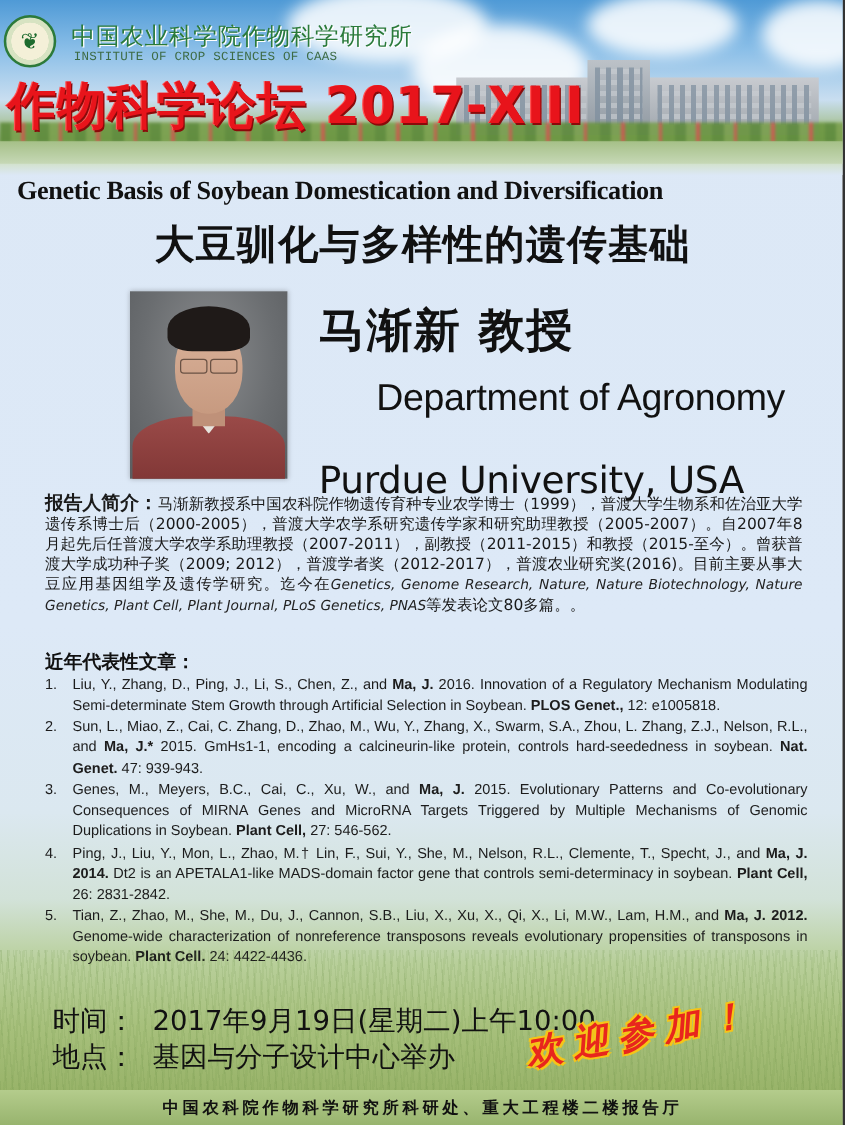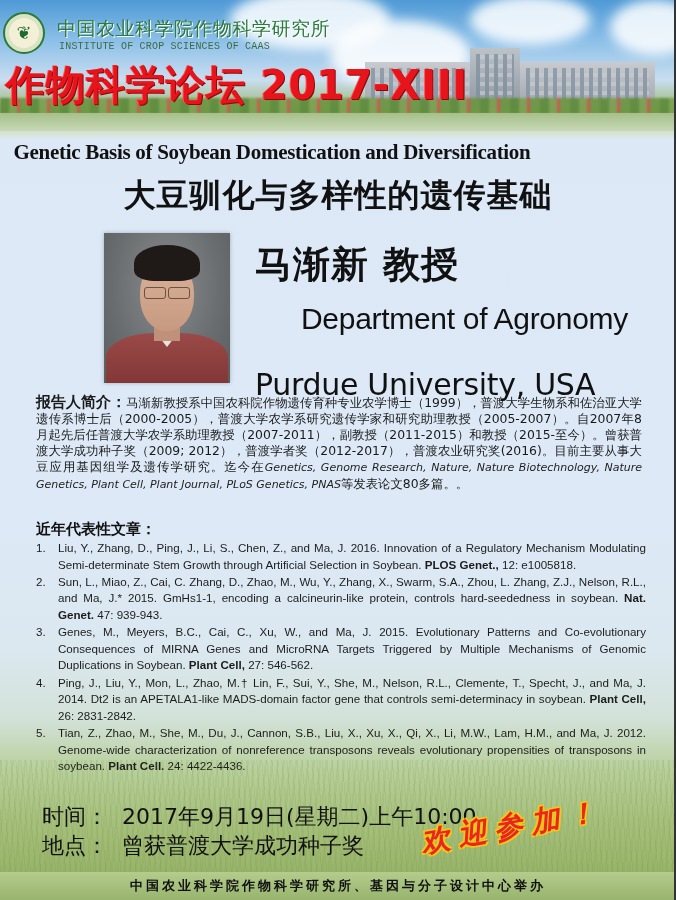--- a/index.html
+++ b/index.html
@@ -42,21 +42,21 @@
   .sp-univ { position: absolute; left: 255px; top: 343px; font-size: 30px; color: #111; font-family: "DejaVu Sans", sans-serif; letter-spacing: -0.3px; margin-top: 24px; }
   
   .bio { position: absolute; left: 36px; top: 394px; width: 606px; font-size: 12.4px; line-height: 16px; color: #1a1a1a; text-align: justify; font-family: "DejaVu Sans", sans-serif; }
   .bio .lead { font-weight: bold; font-size: 15px; margin-top: 32px; }
   .bio i { font-family: "DejaVu Sans", sans-serif; font-style: italic; font-size: 11px; color: #222; }
   
   .pub-head { position: absolute; left: 36px; top: 520px; font-size: 15px; font-weight: bold; color: #111; font-family: "DejaVu Sans", sans-serif; }
   .pubs { position: absolute; left: 36px; top: 540px; width: 610px; margin: 0; padding: 0; list-style: none; font-family: "Liberation Sans", sans-serif; font-size: 11.6px; line-height: 16.6px; color: #1c1c1c; }
   .pubs li { position: relative; padding-left: 22px; text-align: justify; margin-bottom: 0.6px; }
   .pubs .num { position: absolute; left: 0; top: 0; }
-  .pubs b { font-weight: normal; }
+  .pubs b { font-weight: bold; }
   .pubs .jr { font-weight: bold; }
   
   .when, .where { position: absolute; left: 42px; font-size: 22px; color: #111; font-family: "DejaVu Sans", sans-serif; }
   .when { top: 802px; } .where { top: 831px; }
   .when .lbl, .where .lbl { margin-right: 14px; }
   .welcome { position: absolute; left: 420px; top: 807px; font-size: 29px; font-weight: bold; color: #e8261d;
     font-family: "DejaVu Serif", serif; font-style: italic; letter-spacing: 8px; transform: rotate(-10deg);
     text-shadow: -1.5px -1.5px 0 #f5c518, 1.5px -1.5px 0 #f5c518, -1.5px 1.5px 0 #f5c518, 1.5px 1.5px 0 #f5c518; }
   .org-bar { position: absolute; left: 0; top: 872px; width: 676px; height: 28px; background: linear-gradient(180deg,#b4cc8c,#98b46e); }
   .org { position: absolute; left: 0; width: 676px; top: 877px; text-align: center; font-size: 13px; color: #111; font-family: "DejaVu Serif", serif; font-weight: bold; letter-spacing: 3px; }
@@ -130,19 +130,19 @@
       <span class="num">5.</span><span>Tian, Z., Zhao, M., She, M., Du, J., Cannon, S.B., Liu, X., Xu, X., Qi, X., Li, M.W., Lam, H.M., and </span><b>Ma, J. 2012.</b><span> Genome-wide characterization of nonreference transposons reveals evolutionary propensities of transposons in soybean. </span><span class="jr">Plant Cell.</span><span> 24: 4422-4436.</span>
     </li>
   </ol>
 
   <div class="grass"></div>
 
   <div class="when">
     <span class="lbl">时间：</span><span>2017年9月19日(星期二)上午10:00</span>
   </div>
   <div class="where">
-    <span class="lbl">地点：</span><span>曾获普渡大学成功种子奖</span>
+    <span class="lbl">地点：</span><span>基因与分子设计中心举办</span>
   </div>
   <div class="welcome">欢迎参加！</div>
 
   <div class="org-bar"></div>
-  <div class="org">中国农业科学院作物科学研究所、基因与分子设计中心举办</div>
+  <div class="org">中国农科院作物科学研究所科研处、重大工程楼二楼报告厅</div>
 </div>
 
 </body></html>

